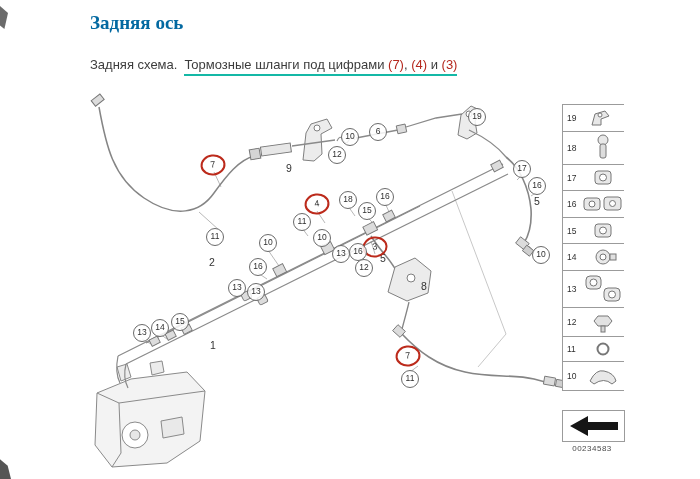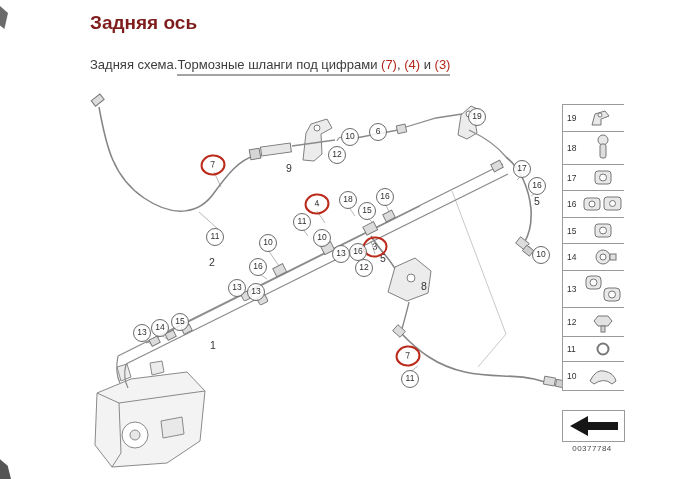--- a/index.html
+++ b/index.html
@@ -1,21 +1,21 @@
 <!DOCTYPE html>
 <html><head>
 <meta charset="utf-8">
 <style>
   html,body{margin:0;padding:0;background:#ffffff;}
   #page{position:relative;width:700px;height:479px;background:#fff;overflow:hidden;
         font-family:"Liberation Sans","DejaVu Sans",sans-serif;}
   
-  .title{position:absolute;left:90px;top:12px;font-size:19px;font-weight:bold;color:#7f1d1d;}
+  .title{position:absolute;left:90px;top:12px;font-size:19px;font-weight:bold;color:#0369a1;font-family:Liberation Serif, serif;}
   .subtitle{position:absolute;left:90px;top:57px;font-size:13px;color:#3c3c3c;white-space:nowrap;}
-  .subtitle .underlined{border-bottom:2px solid #a3a3a3;padding-bottom:2px;}
+  .subtitle .underlined{border-bottom:2px solid #14b8a6;padding-bottom:2px;margin-left:7px;}
   .red-num{color:#b5271d;}
   
   .corner-top{position:absolute;left:0;top:6px;width:8px;height:23px;background:#6b6b6b;
       clip-path:polygon(0 0,100% 30%,55% 100%,0 85%);}
   .corner-bottom{position:absolute;left:0;top:457px;width:11px;height:22px;background:#555;
       clip-path:polygon(0 10%,70% 40%,100% 100%,0 100%);}
   
   #drawing{position:absolute;left:0;top:0;}
   
   .callout{position:absolute;width:16px;height:16px;border:1px solid #6a6a6a;border-radius:50%;
@@ -281,15 +281,15 @@
             <path d="M4,16 Q10,4 18,6 Q28,8 30,16 L26,19 Q18,12 8,19 Z" fill="#e8e8e8" stroke="#777"></path>
           </svg>
         </span>
       </div>
     </div>
   <div id="arrow-box">
     <svg width="52" height="24" viewBox="0 0 52 24">
       <path d="M2,12 L20,2 L20,8 L50,8 L50,16 L20,16 L20,22 Z" fill="#161616"></path>
     </svg>
   </div>
-  <div id="doc-code">00377784</div>
+  <div id="doc-code">00234583</div>
 
 </div>
 
 </body></html>

